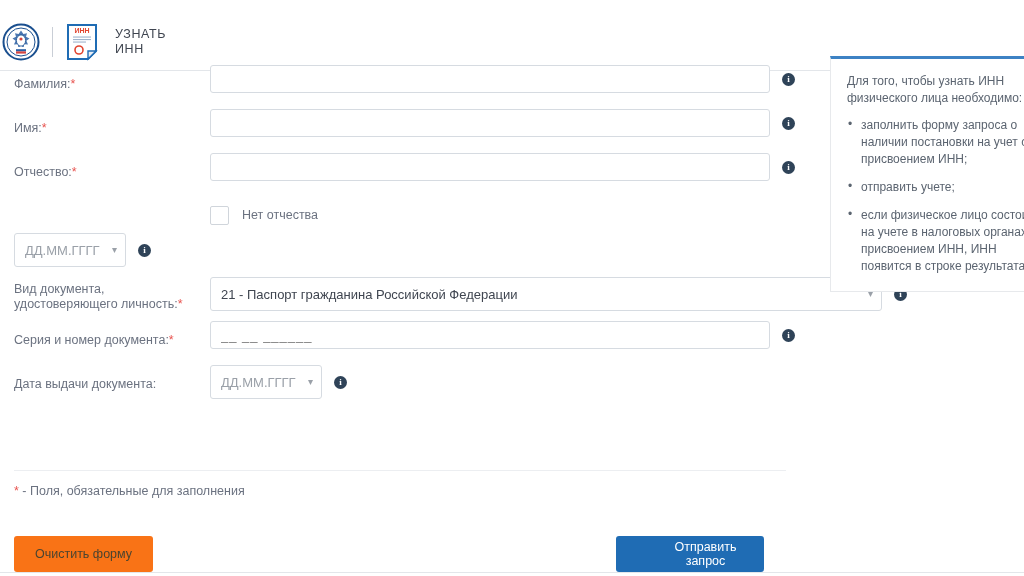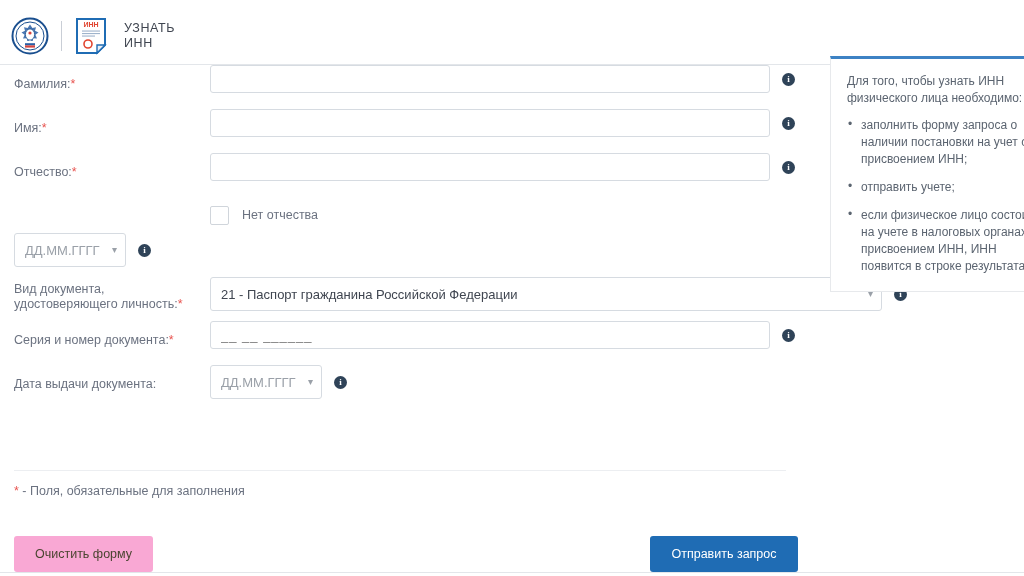--- a/index.html
+++ b/index.html
@@ -13,28 +13,28 @@
     background: #ffffff;
     font-family: "Liberation Sans", "DejaVu Sans", sans-serif;
     color: #2b2b2b;
     overflow: hidden;
     position: relative;
   }
 
   
   .header {
     position: absolute;
-    left: 0; top: 8px;
+    left: 0; top: 14px;
     width: 1024px;
     height: 57px;
     background: #ffffff;
     border-bottom: 1px solid #e3e6ea;
     display: flex;
     align-items: center;
-    padding-left: 11px;
+    padding-left: 2px;
   }
   .emblem {
     width: 38px; height: 38px;
     flex: 0 0 38px;
     position: relative;
   }
   .emblem svg { display: block; }
   .hdr-divider {
     width: 1px;
     height: 30px;
@@ -180,29 +180,30 @@
     border-radius: 3px;
     font-family: "Liberation Sans", "DejaVu Sans", sans-serif;
     font-size: 12.5px;
     cursor: pointer;
     height: 36px;
   }
   .btn-clear {
     left: 14px;
     top: 536px;
     width: 139px;
-    background: #f9a8d4;
+    background: #f97316;
     color: #4a4430;
   }
   .btn-submit {
-    left: 650px;
+    left: 616px;
     top: 536px;
     width: 148px;
     background: #1f6cb4;
     color: #ffffff;
+    padding-left: 37px;
   }
 
   .footer-line {
     position: absolute;
     left: 0;
     top: 572px;
     width: 1024px;
     height: 1px;
     background: #e3e6ea;
   }

